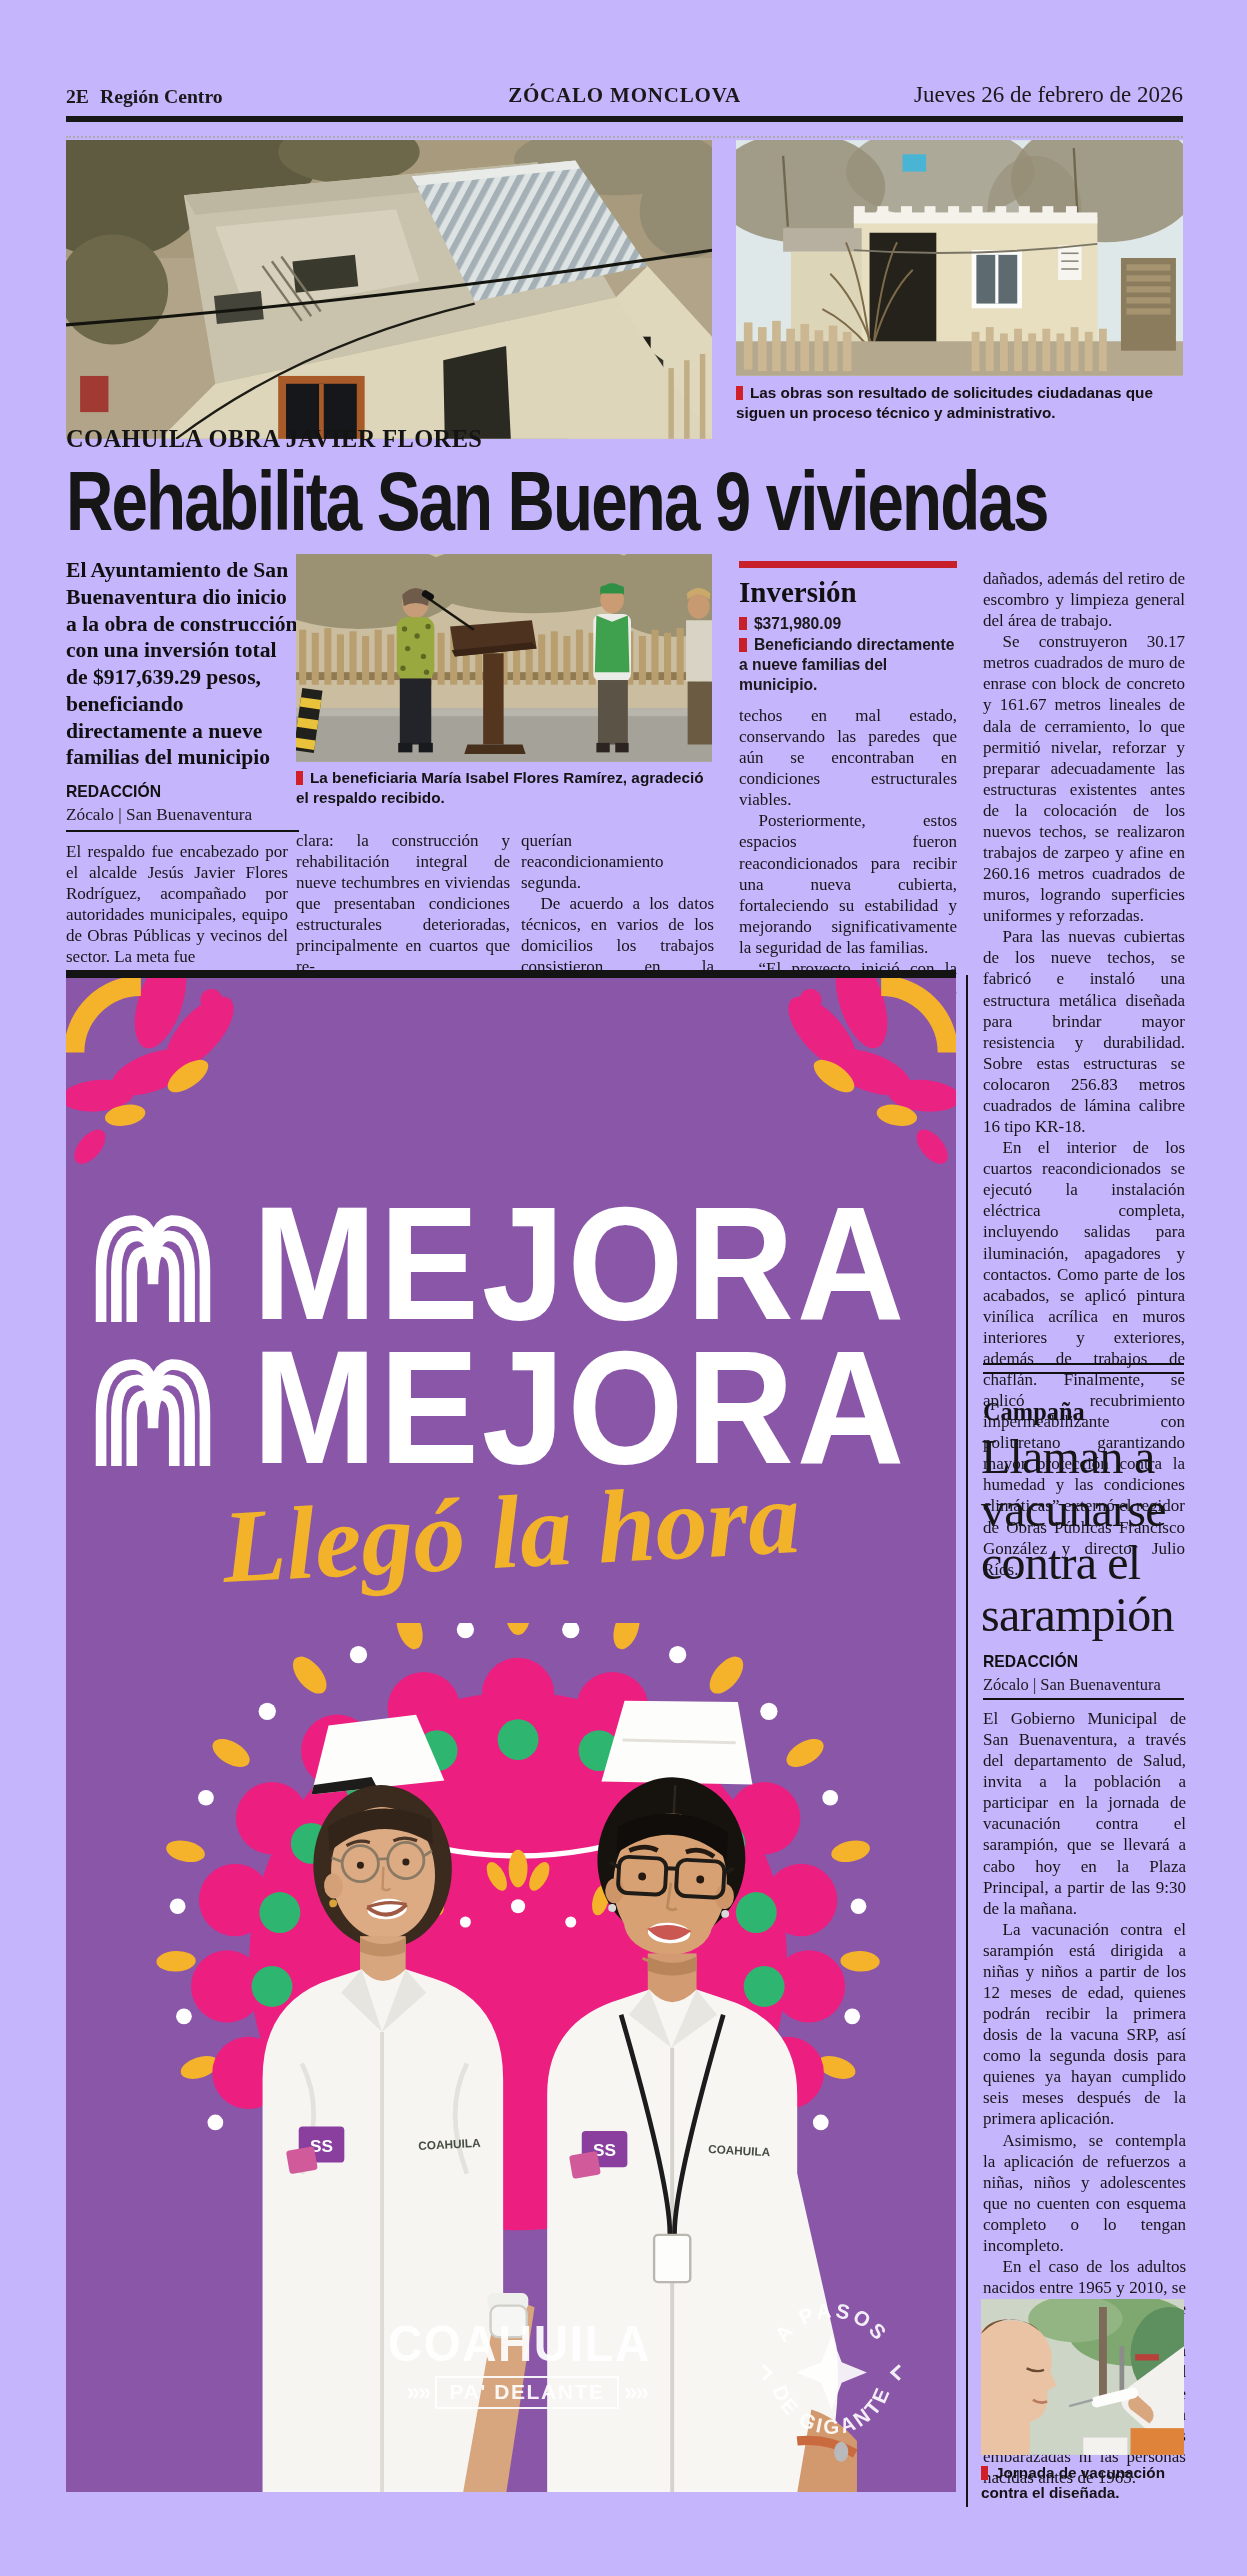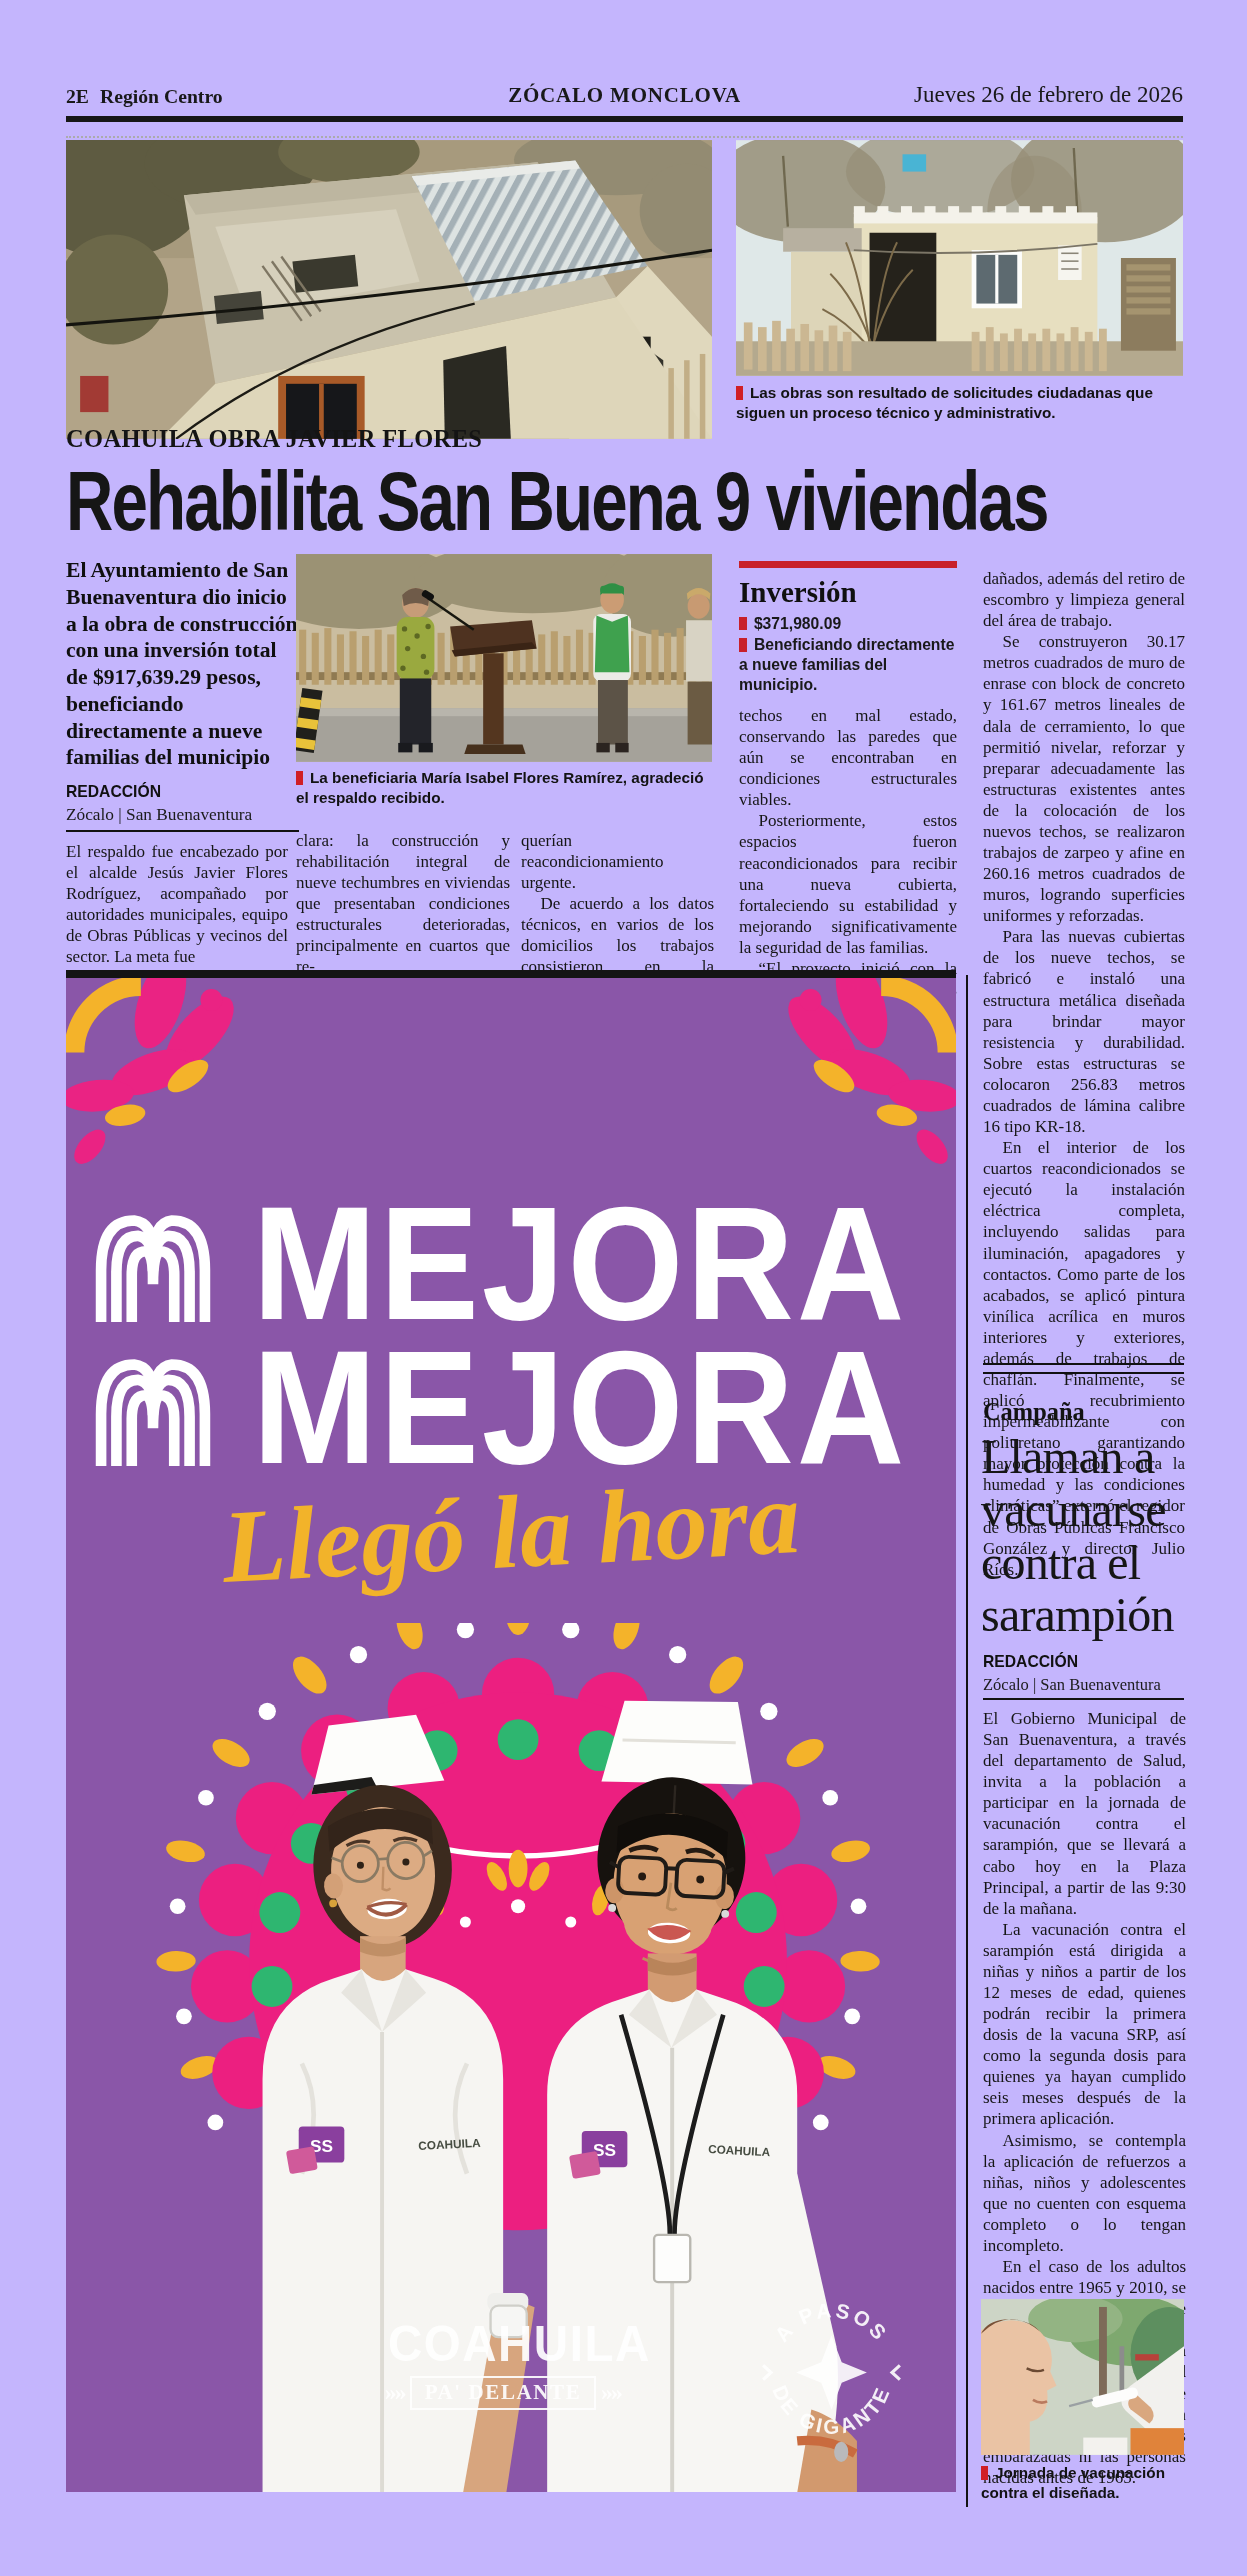--- a/index.html
+++ b/index.html
@@ -81,23 +81,23 @@
   #mejora1{top:226px;}
   #mejora2{top:370px;}
   #mejora-script{position:absolute;left:0;top:494px;width:100%;text-align:center;
           font-family:"Liberation Serif",serif;font-style:italic;font-weight:700;
           font-size:104px;color:#f2b32a;transform:rotate(-3deg);}
   #ad-art{position:absolute;left:0;top:645px;}
   #coahuila-logo{position:absolute;left:272px;top:1337px;width:362px;text-align:center;
           color:#fff;opacity:.92;font-family:"Liberation Sans",sans-serif;}
   #coahuila-logo .brand{font-weight:800;font-size:50px;letter-spacing:1.6px;
           transform:scaleX(.95);display:inline-block;}
-  #pa-banner{position:absolute;left:256px;top:1398px;width:362px;display:flex;gap:5px;
+  #pa-banner{position:absolute;left:280px;top:1398px;width:362px;display:flex;gap:5px;
           justify-content:center;align-items:center;color:#fff;opacity:.92;
-          font-family:Liberation Serif, serif;}
+          font-family:Liberation Sans, sans-serif;}
   #pa-banner .chev{font-size:23.6px;font-weight:700;letter-spacing:-1.6px;}
   #pa-banner .box{border:2.4px solid #fff;padding:2.4px 12.6px;font-weight:700;font-size:21px;
           letter-spacing:1.6px;}
   #emblem{position:absolute;left:683px;top:1312px;opacity:.9;}
 </style>
 </head>
 <body>
 
 <div class="page">
 
@@ -361,21 +361,21 @@
     <span class="bullet"></span><span>La beneficiaria María Isabel Flores Ramírez, agradeció el respaldo recibido.</span>
   </div>
 
   <div id="col1" class="bodycol">
       <p>El respaldo fue encabezado por el alcalde Jesús Javier Flores Rodríguez, acompañado por autoridades municipales, equipo de Obras Públicas y vecinos del sector. La meta fue</p>
     </div>
   <div id="col2" class="bodycol">
       <p>clara: la construcción y rehabilitación integral de nueve techumbres en viviendas que presentaban condiciones estructurales deterioradas, principalmente en cuartos que re-</p>
     </div>
   <div id="col3" class="bodycol">
-      <p>querían reacondicionamiento urgente.</p>
+      <p>querían reacondicionamiento segunda.</p>
       <p>De acuerdo a los datos técnicos, en varios de los domicilios los trabajos consistieron en la demolición total de los</p>
     </div>
 
   <div id="invbox">
     <div class="redbar"></div>
     <div class="title">Inversión</div>
     <div class="item"><span class="sq"></span><span>$371,980.09</span></div>
     <div class="item"><span class="sq"></span><span>Beneficiando directamente a nueve familias del municipio.</span></div>
   </div>
 

